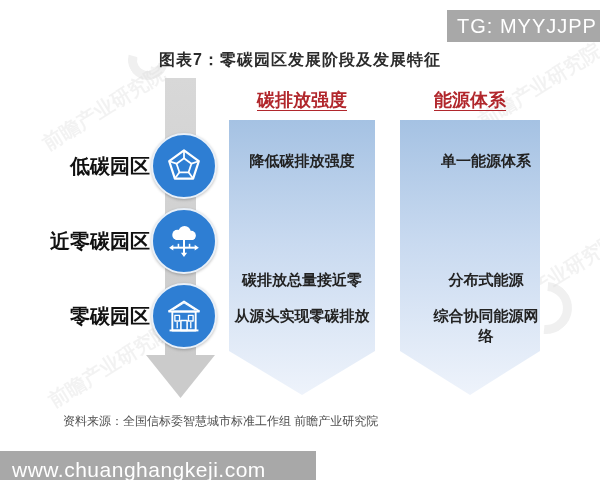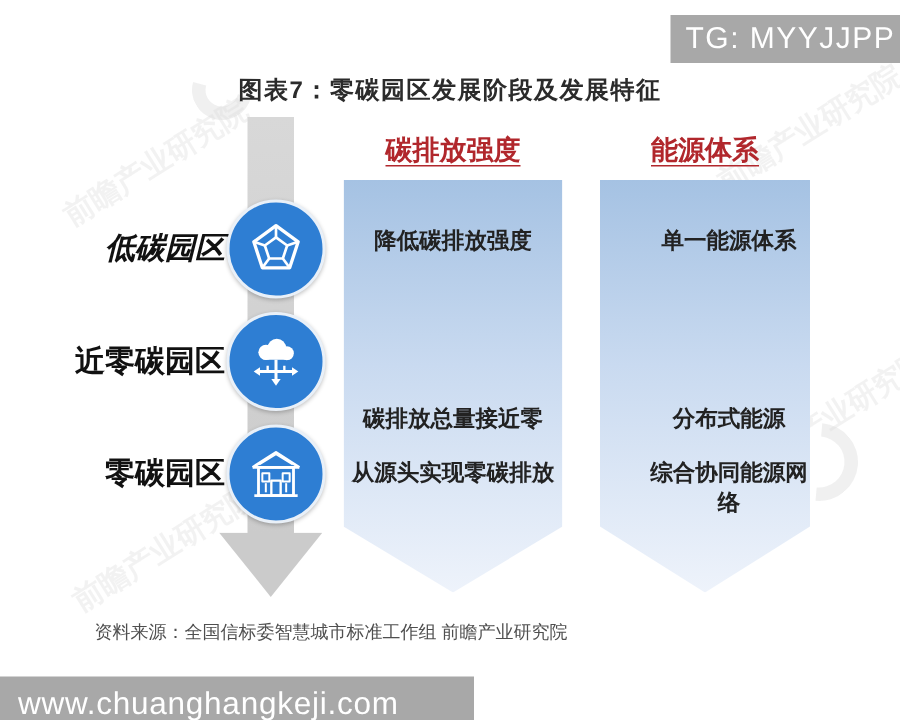--- a/index.html
+++ b/index.html
@@ -39,21 +39,21 @@
   .banner.right{left:400px;width:140px;}
 
   .banner-text{position:absolute;font-size:15px;font-weight:bold;color:#222;
     text-align:center;height:20px;line-height:20px;}
   .banner-text.mid{left:229px;width:146px;}
   .banner-text.right{left:400px;width:140px;padding-left:32px;}
   .bt-r0{top:151px;} .bt-r1{top:230px;margin-top:40px;} .bt-r2{top:306px;}
 
   .row-label{position:absolute;left:28px;width:122px;text-align:right;
     font-size:20px;font-weight:bold;color:#111;height:26px;line-height:26px;}
-  .rl-r0{top:153px;font-style:italic;} .rl-r1{top:228px;} .rl-r2{top:303px;}
+  .rl-r0{top:153px;} .rl-r1{top:228px;} .rl-r2{top:303px;}
 
   .icon-circle{position:absolute;left:151px;width:66px;height:66px;border-radius:50%;
     background:var(--accent-blue);border:2px solid #e9f0f8;
     box-shadow:0 1px 3px rgba(0,0,0,.25);display:flex;align-items:center;justify-content:center;}
   .ic-r0{top:133px;} .ic-r1{top:208px;} .ic-r2{top:283px;}
   .icon-circle svg{display:block;}
 
   .source{position:absolute;left:63px;top:413px;font-size:12px;color:#4f4f4f;}
   .credit{position:absolute;left:444px;top:413px;font-size:12px;color:#4f4f4f;}
 

